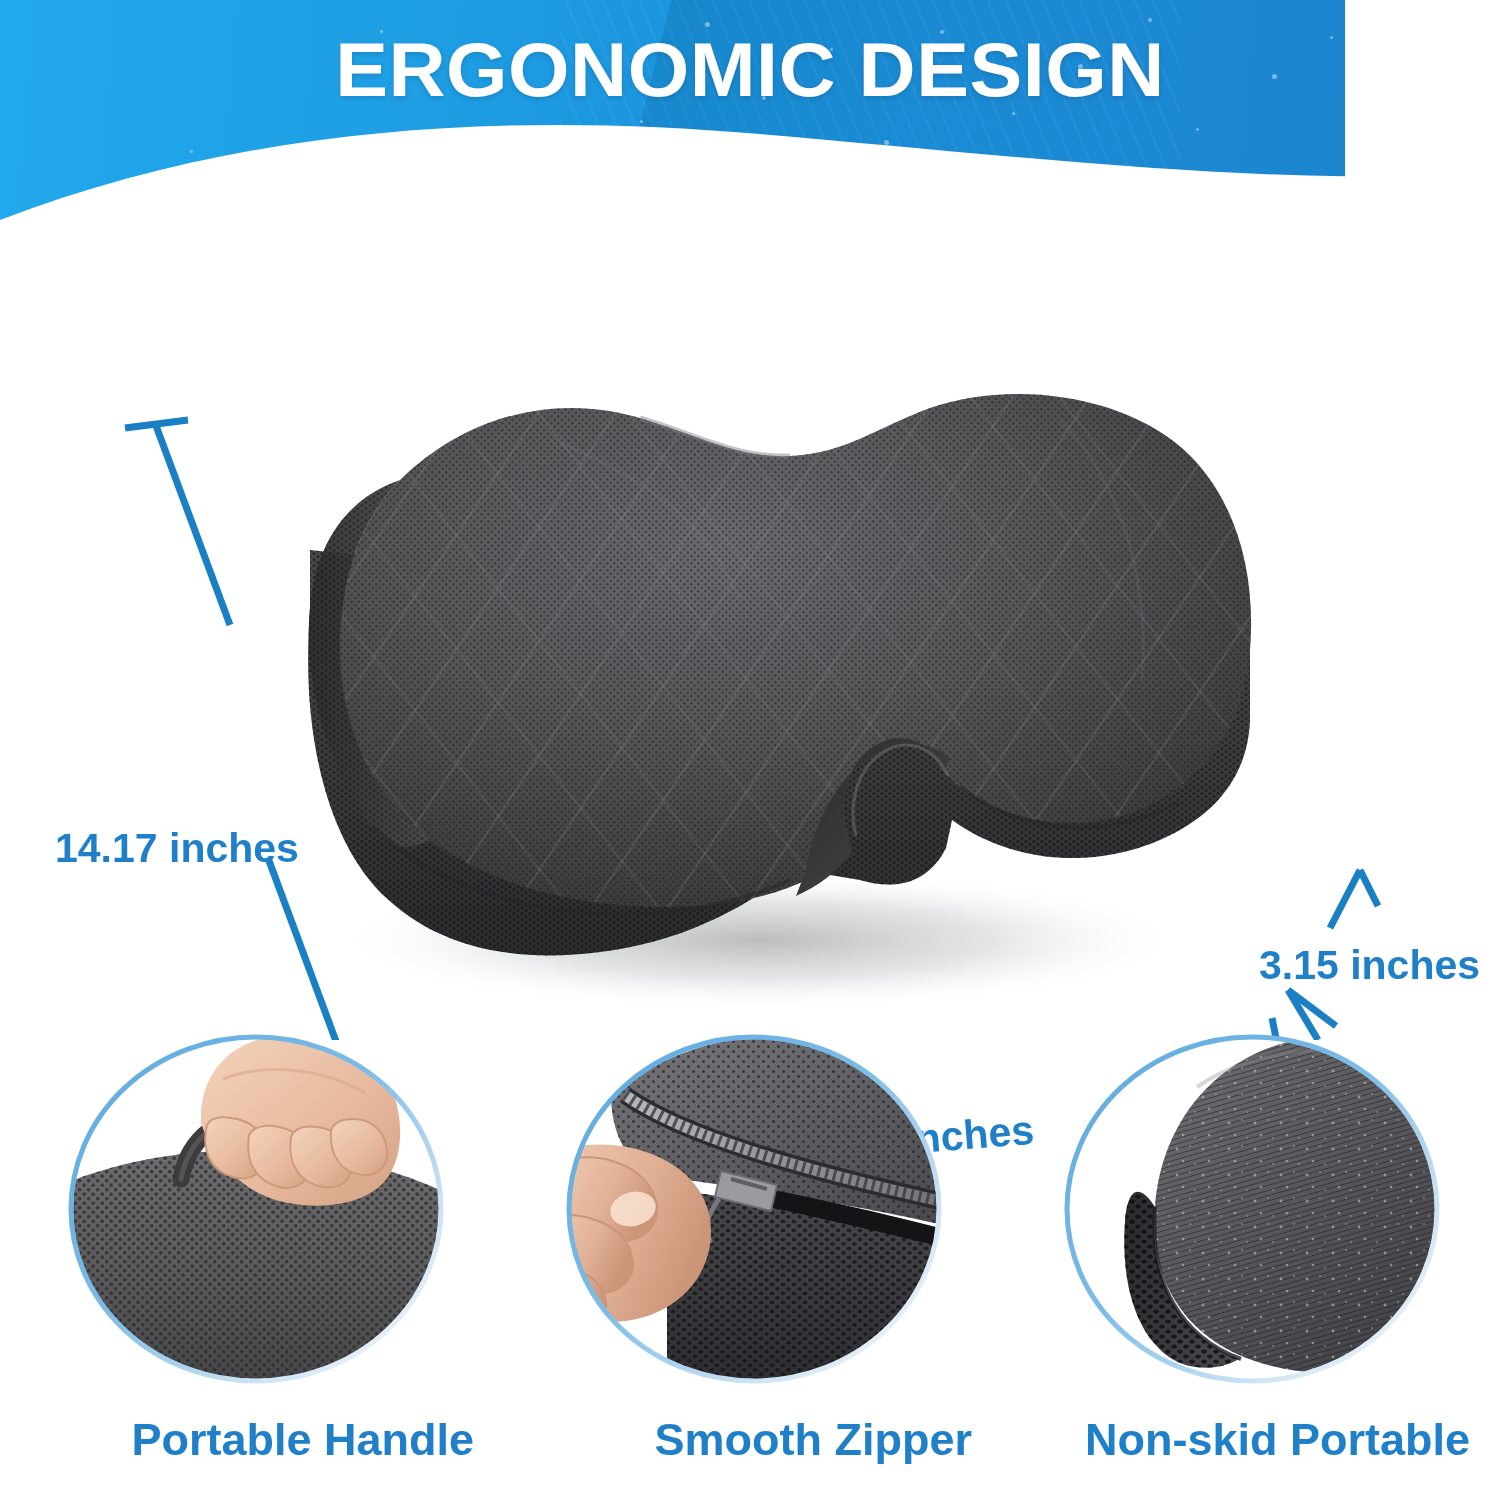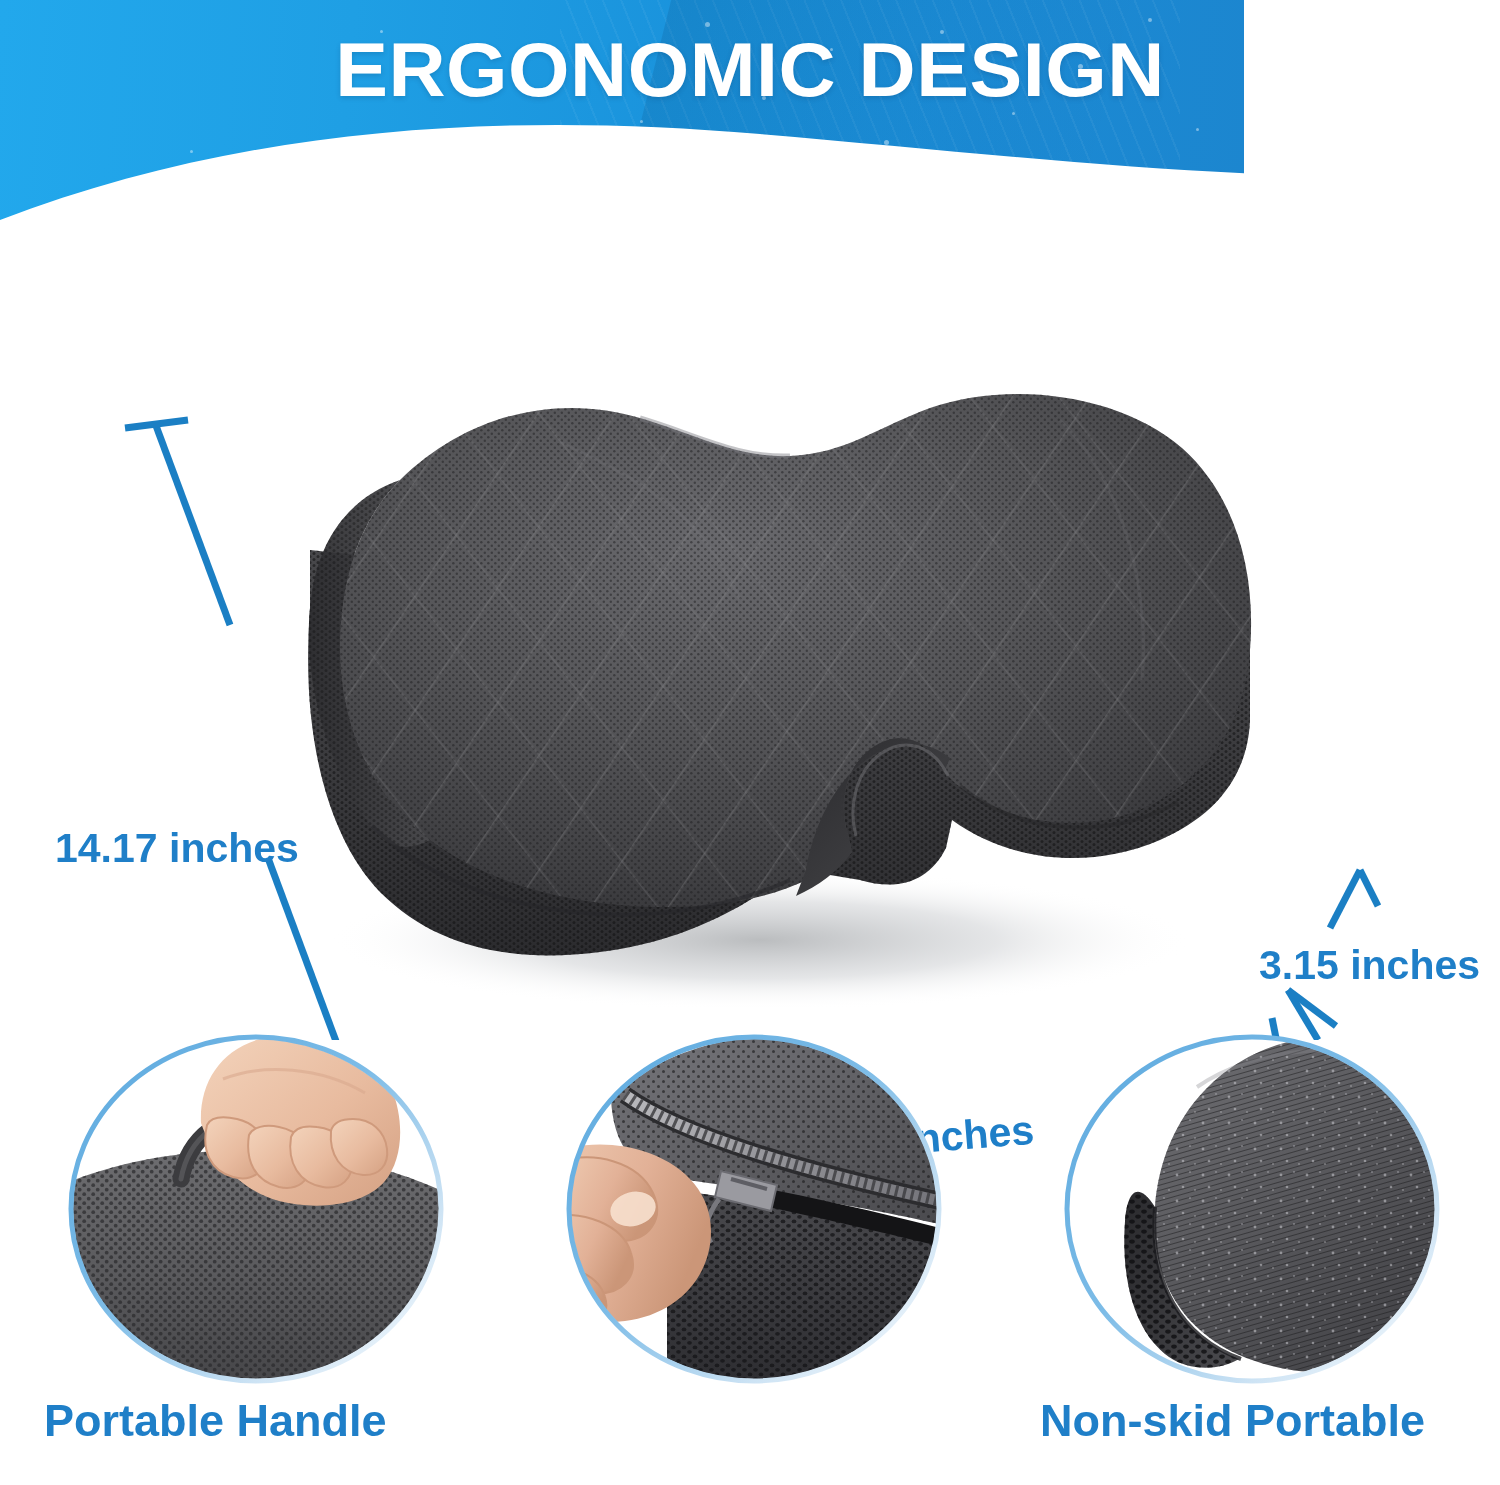--- a/index.html
+++ b/index.html
@@ -6,21 +6,21 @@
   body {
     width:1500px; height:1485px;
     background:#ffffff;
     font-family:"Liberation Sans", sans-serif;
     overflow:hidden;
     position:relative;
   }
 
   
   .header {
-    position:absolute; left:0; top:0; width:1244px; height:232px;
+    position:absolute; left:0; top:0; width:1345px; height:232px;
     overflow:hidden;
   }
   .header-bg {
     position:absolute; inset:0;
     background:
       linear-gradient(95deg,#22a8ec 0%, #1f9fe4 28%, #1a93dc 55%, #1b8ad4 78%, #1c86cf 100%);
   }
   .header-diagonals {
     position:absolute; left:560px; top:-60px; width:620px; height:320px;
     background:repeating-linear-gradient(68deg,
@@ -79,22 +79,22 @@
   }
   .circle-ring {
     position:absolute; left:8px; top:3px; width:378px; height:352px;
   }
   .circle-clip {
     position:absolute; left:14px; top:9px; width:366px; height:340px;
     border-radius:50%;
     overflow:hidden;
   }
   .feature-label {
-    position:absolute; left:0; top:365px; width:430px;
-    text-align:left;
+    position:absolute; left:0; top:384px; width:430px;
+    text-align:right;
     color:#1f7fc8;
     font-size:45px;
     font-weight:bold;
     white-space:nowrap;
   }
 </style>
 </head>
 <body>
 
 <div class="header">
@@ -460,20 +460,21 @@
           <linearGradient id="ring2" x1="0" y1="0" x2="1" y2="1">
             <stop offset="0%" stop-color="#5aa8de"></stop>
             <stop offset="45%" stop-color="#7dbce7"></stop>
             <stop offset="75%" stop-color="#cde3f4"></stop>
             <stop offset="100%" stop-color="#ffffff"></stop>
           </linearGradient>
         </defs>
         <ellipse cx="189" cy="176" rx="185" ry="172" fill="none" stroke="url(#ring2)" stroke-width="5"></ellipse>
       </svg>
     </div>
+    <div class="feature-label">Smooth Zipper</div>
   </div>
 
   <div class="feature f3">
     <div class="circle-wrap">
       <div class="circle-clip">
         <svg width="366" height="340" viewBox="0 0 366 340">
           <defs>
             <pattern id="f3weave" width="5" height="5" patternUnits="userSpaceOnUse" patternTransform="rotate(74)">
               <rect width="5" height="5" fill="none"></rect>
               <line x1="0" y1="0" x2="0" y2="5" stroke="#1a1a1c" stroke-width="2" opacity="0.55"></line>

